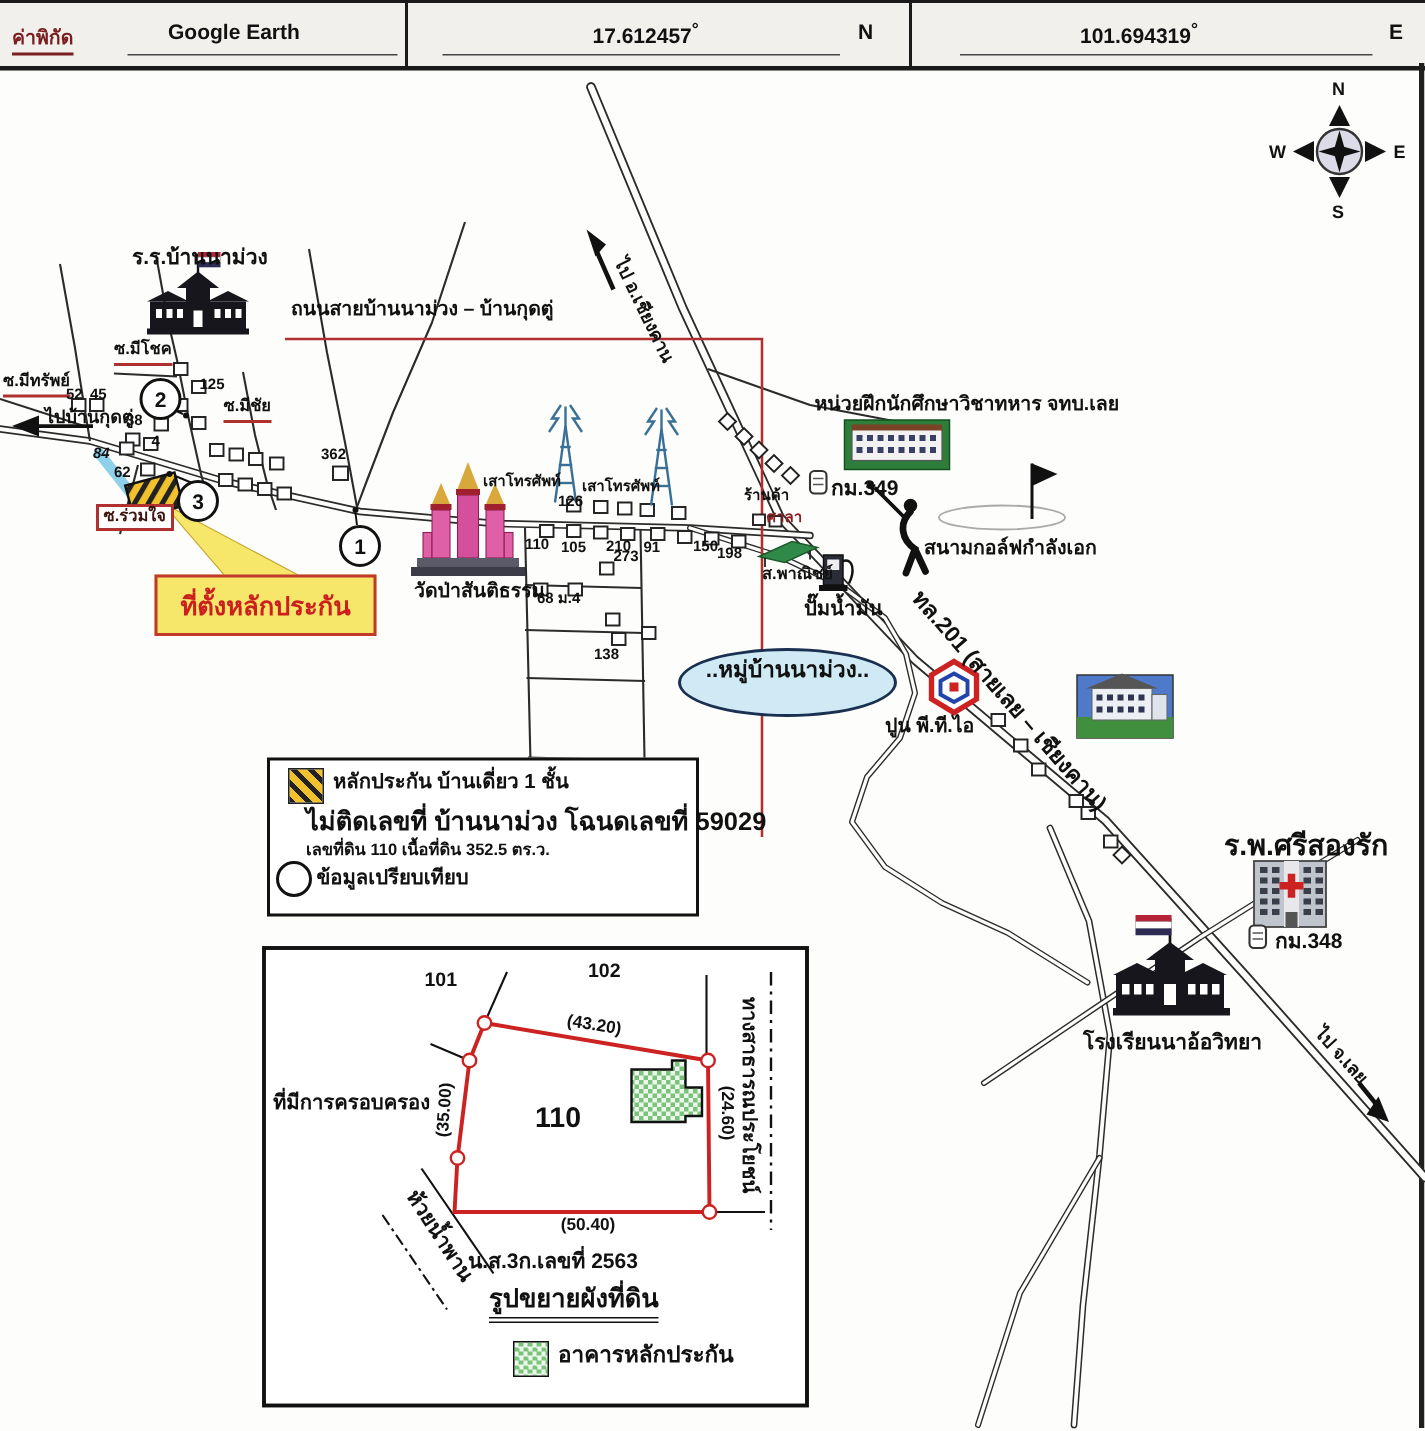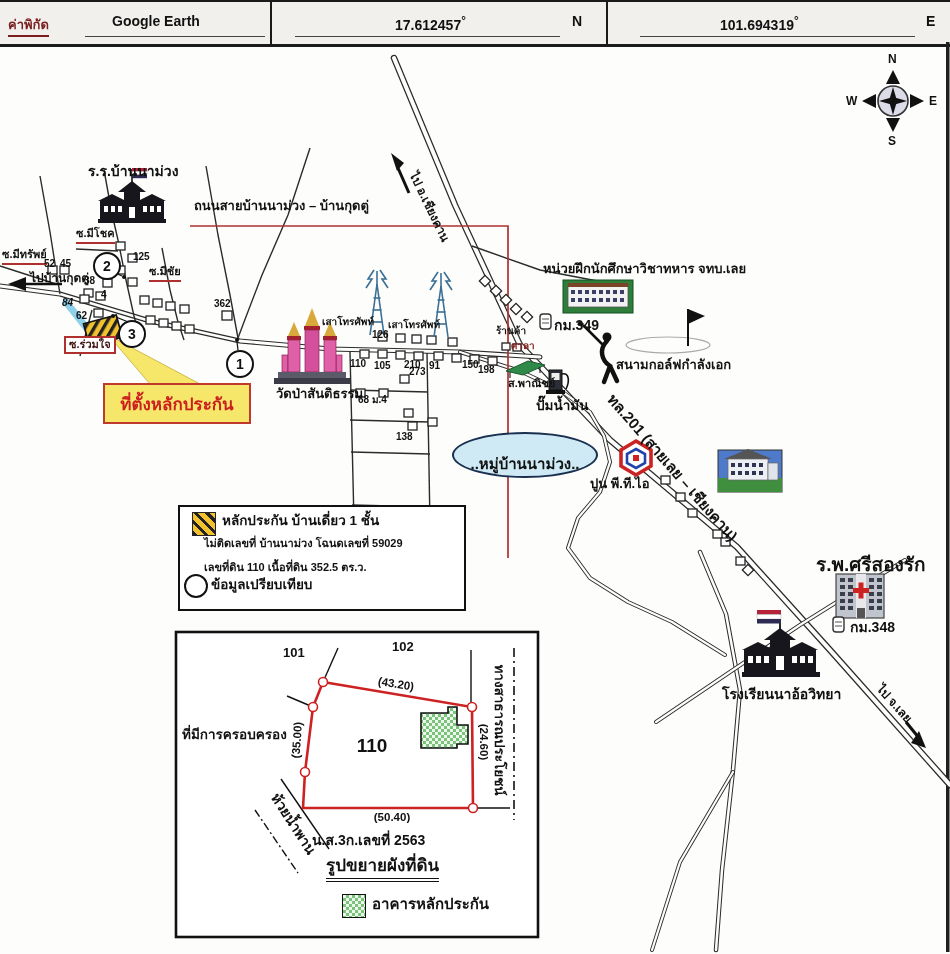--- a/index.html
+++ b/index.html
@@ -22,21 +22,21 @@
   .marker{position:absolute;width:24px;height:24px;border:2px solid #111;border-radius:50%;
           background:#fff;display:flex;align-items:center;justify-content:center;
           font-weight:bold;font-size:14px;z-index:3;}
   
   .callout{position:absolute;left:103px;top:383px;width:144px;height:37px;background:#f6e66a;
            border:2px solid #c0392b;display:flex;align-items:center;justify-content:center;
            color:#cc1f1f;font-weight:bold;font-size:17px;z-index:4;}
   .ruamjai{border:2px solid #b03030;background:#fff;padding:0 3px;}
   
   .village{position:absolute;left:452px;top:432px;width:142px;height:42px;background:#cfeaf5;
-           border:2.5px solid #1a3050;border-radius:50%;display:flex;align-items:flex-end;
+           border:2.5px solid #1a3050;border-radius:50%;display:flex;align-items:flex-start;
            justify-content:center;font-weight:bold;font-size:15px;z-index:3;}
   
   .legend{position:absolute;left:178px;top:505px;width:284px;height:102px;background:#fff;
           border:2px solid #111;z-index:2;}
   .swatch-hatch{position:absolute;left:192px;top:512px;width:22px;height:22px;z-index:3;
           border:1.5px solid #222;
           background:repeating-linear-gradient(45deg,#222 0 3px,#f2c12e 3px 8px);}
   .swatch-circle{position:absolute;left:184px;top:574px;width:20px;height:20px;z-index:3;
           border:2px solid #111;border-radius:50%;background:#fff;}
   .swatch-checker{position:absolute;left:342px;top:894px;width:22px;height:22px;z-index:3;
@@ -492,21 +492,21 @@
     </div>
 
   <div class="lbl" style="left:888px;top:52px;font-size:12px;">N</div>
   <div class="lbl" style="left:929px;top:94px;font-size:12px;">E</div>
   <div class="lbl" style="left:888px;top:134px;font-size:12px;">S</div>
   <div class="lbl" style="left:846px;top:94px;font-size:12px;">W</div>
 
   <div class="legend"></div>
   <div class="swatch-hatch"></div>
   <div class="lbl" style="left:222px;top:513px;font-size:13.5px;">หลักประกัน บ้านเดี่ยว 1 ชั้น</div>
-  <div class="lbl" style="left:204px;top:537px;font-size:11px;">ไม่ติดเลขที่ บ้านนาม่วง โฉนดเลขที่ 59029</div>
+  <div class="lbl" style="left:204px;top:537px;font-size:17px;">ไม่ติดเลขที่ บ้านนาม่วง โฉนดเลขที่ 59029</div>
   <div class="lbl" style="left:204px;top:561px;font-size:11px;">เลขที่ดิน 110 เนื้อที่ดิน 352.5 ตร.ว.</div>
   <div class="swatch-circle"></div>
   <div class="lbl" style="left:211px;top:577px;font-size:13.5px;">ข้อมูลเปรียบเทียบ</div>
 
   <div class="lbl" style="left:283px;top:645px;font-size:13px;">101</div>
   <div class="lbl" style="left:392px;top:639px;font-size:13px;">102</div>
   <div class="lbl rotbox" style="left:396px;top:684px;font-size:11.5px;transform:translate(-50%,-50%) rotate(9deg);">(43.20)</div>
   <div class="lbl rotbox" style="left:297px;top:740px;font-size:11.5px;transform:translate(-50%,-50%) rotate(-86deg);">(35.00)</div>
   <div class="lbl rotbox" style="left:484px;top:742px;font-size:11.5px;transform:translate(-50%,-50%) rotate(90deg);">(24.60)</div>
   <div class="lbl rotbox" style="left:392px;top:817px;font-size:11.5px;transform:translate(-50%,-50%);">(50.40)</div>

